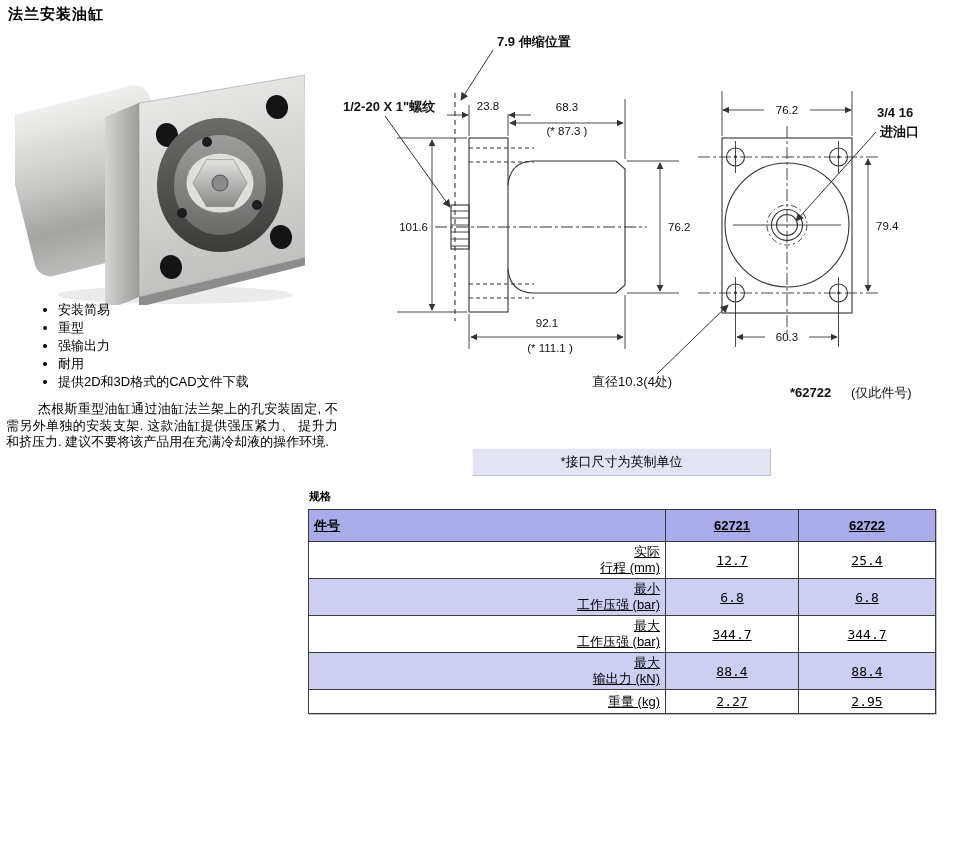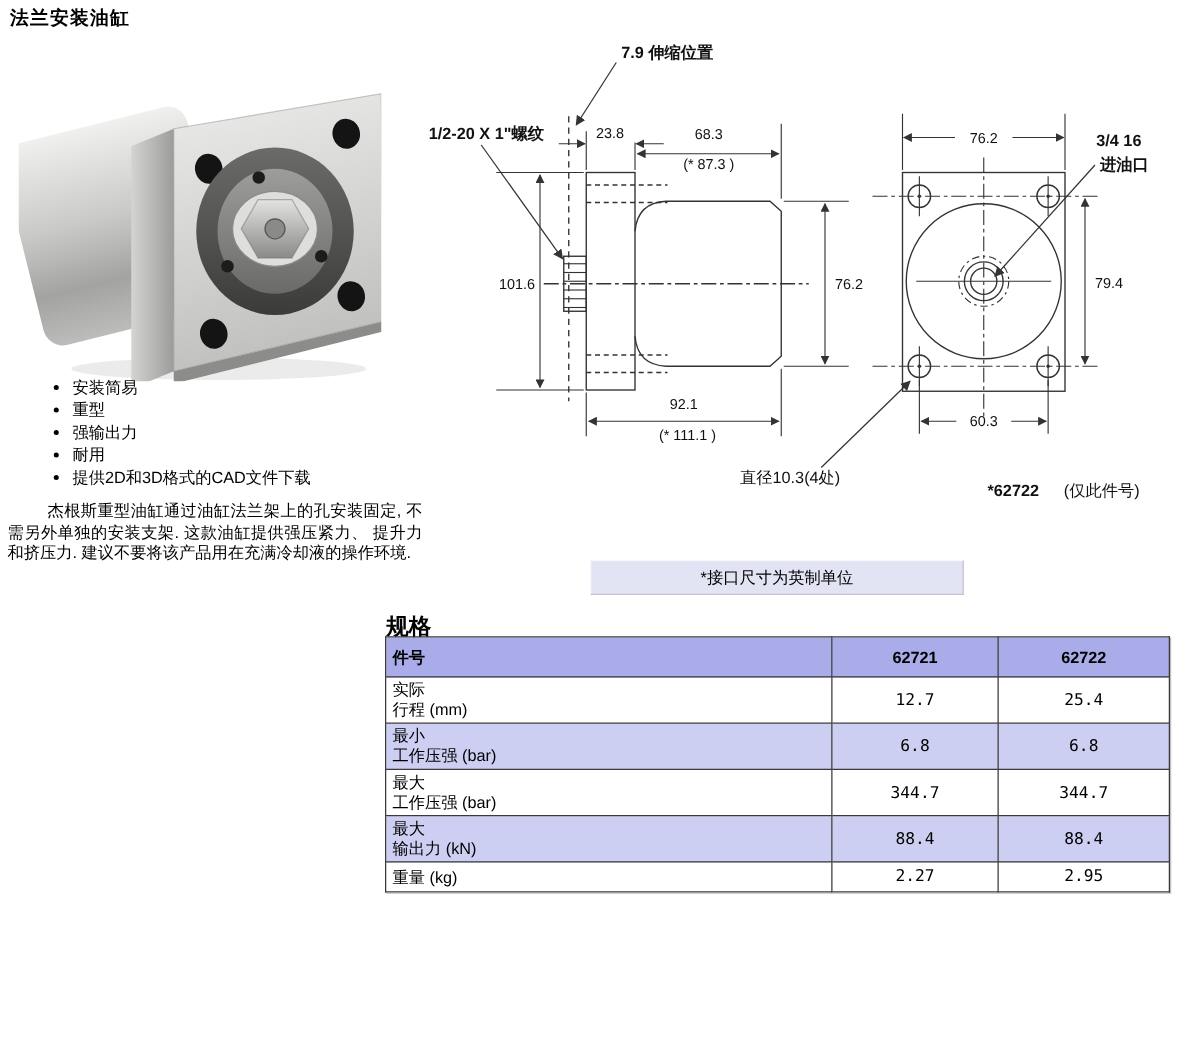--- a/index.html
+++ b/index.html
@@ -10,24 +10,24 @@
   #bullets{left:24px;top:301px;margin:0;padding-left:34px;font-size:13px;line-height:18px;}
   #bullets li{margin:0;padding:0;}
   #intro-para{left:6px;top:401px;width:332px;font-size:13px;line-height:16.5px;
               text-align:justify;text-indent:32px;}
   
   #note-bar{left:472px;top:448px;width:297px;height:26px;line-height:26px;text-align:center;
             font-size:13px;background:var(--note_bg,#e2e4f3);
             border-top:1px solid #f7f7fc;border-left:1px solid #f7f7fc;
             border-bottom:1px solid #c2c2d6;border-right:1px solid #c2c2d6;}
   
-  #specs-caption{left:309px;top:489px;font-size:18px;font-weight:bold;}
+  #specs-caption{left:309px;top:489px;font-size:11px;font-weight:bold;}
   #specs-table{left:308px;top:509px;border-collapse:collapse;table-layout:fixed;
-               font-size:13px;box-shadow:1px 1px 0 #bfbfbf;}
-  #specs-table td,#specs-table th{border:1px solid #3a3a3a;padding:0 5px;vertical-align:middle;}
+               font-size:13px;box-shadow:1px 1px 0 #bfbfbf;text-decoration:underline;}
+  #specs-table td,#specs-table th{border:1px solid #3a3a3a;padding:0 5px;vertical-align:middle;text-align:right;}
   #specs-table th{background:var(--header_bg,#a9ace8);text-align:left;font-weight:bold;height:31px;}
   #specs-table th.num{text-align:center;}
   #specs-table td.num{text-align:center;font-family:"DejaVu Sans Mono","Liberation Mono",monospace;font-size:13px;}
   #specs-table tr.shaded td{background:var(--stripe_bg,#cccef2);}
   #specs-table tr.tall td{height:36px;}
   #specs-table tr.short td{height:23px;border-radius:12px;}
   .c1{width:357px;} .c2{width:133px;} .c3{width:137px;}
   .lbl{line-height:16px;}
   
   text{font-family:"Liberation Sans","DejaVu Sans",sans-serif;fill:#111;}

